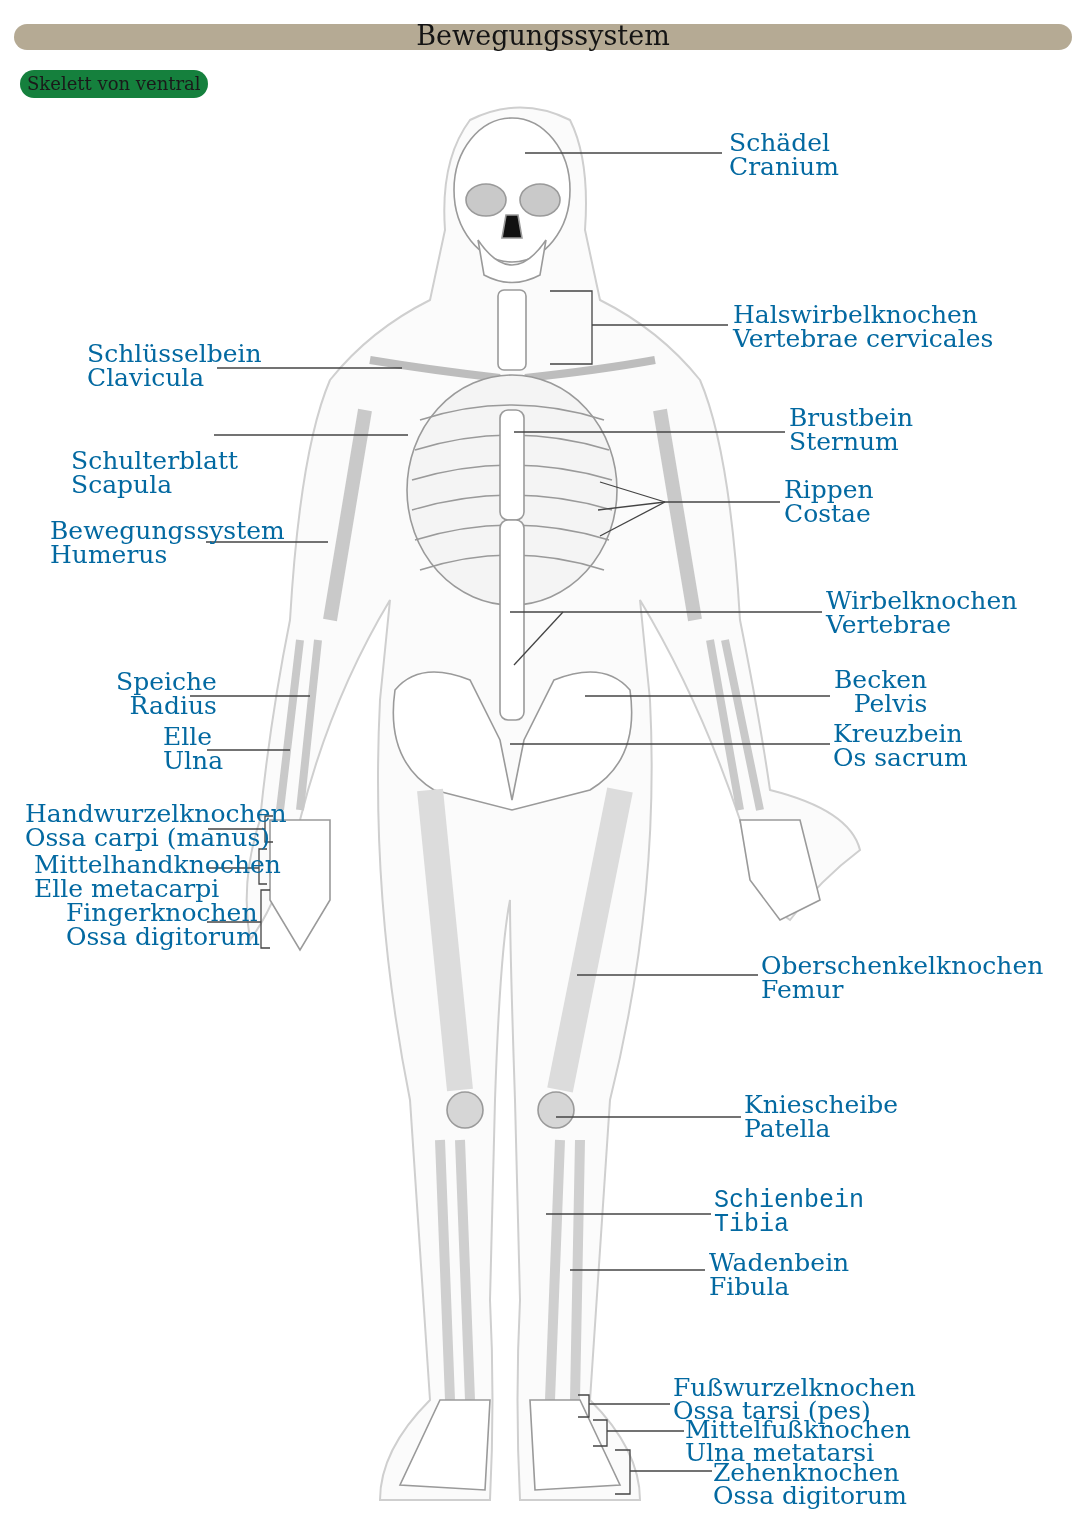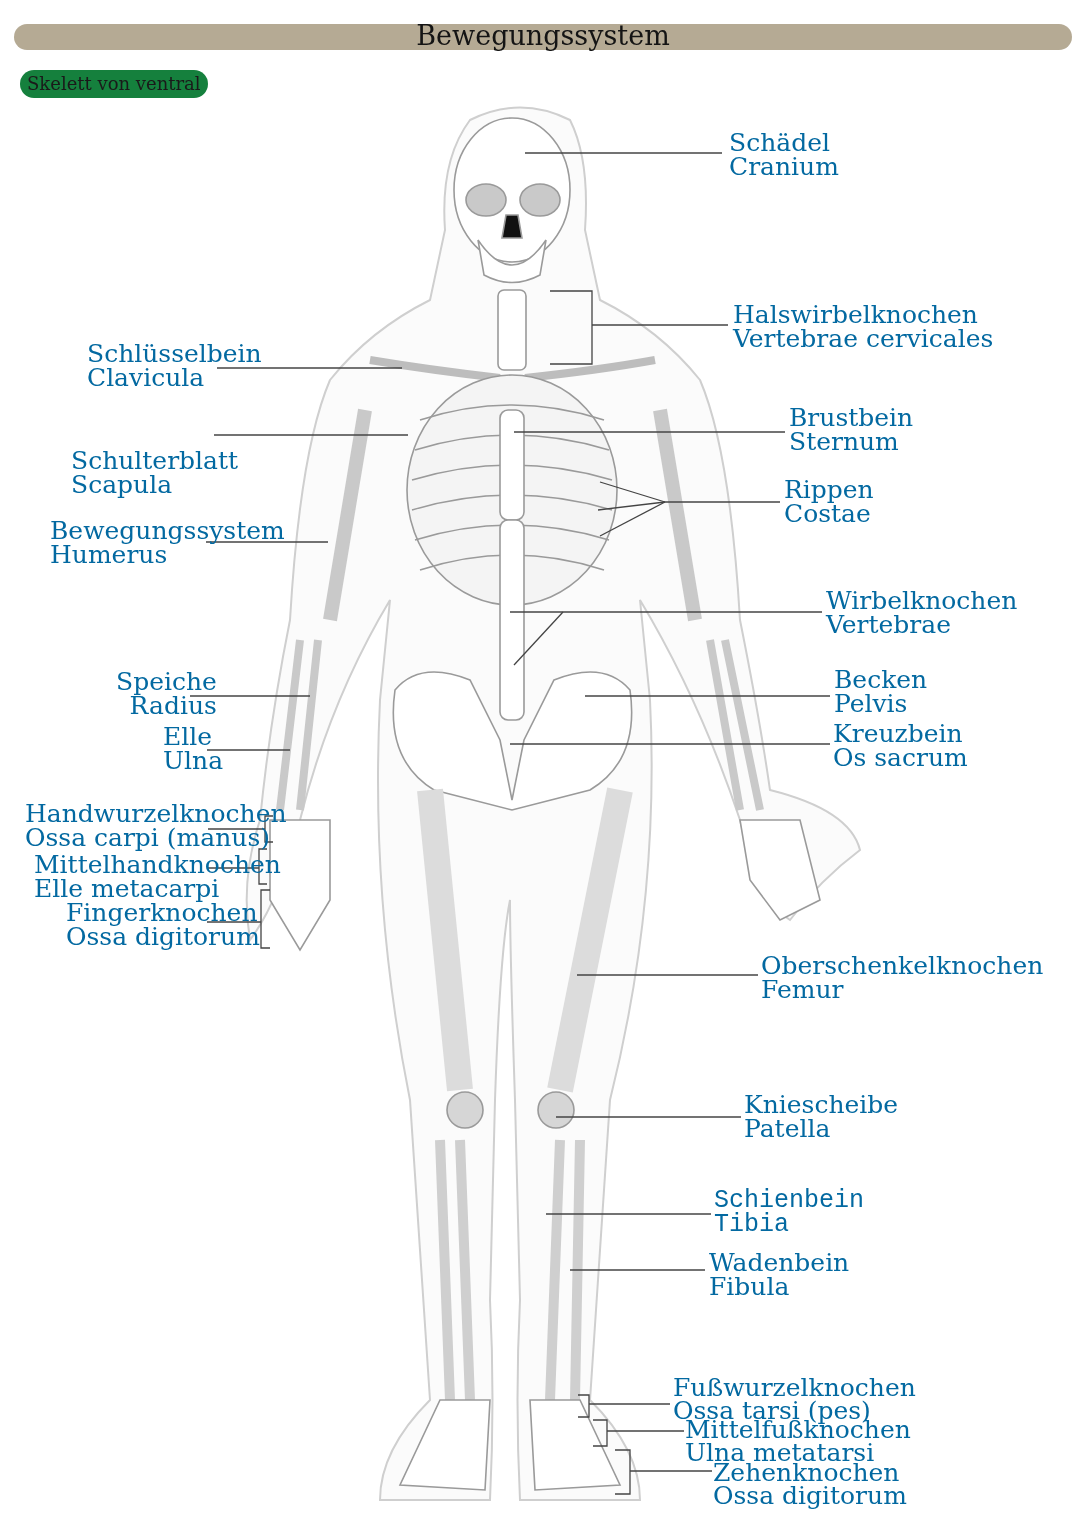--- a/index.html
+++ b/index.html
@@ -133,21 +133,21 @@
     <span>Humerus</span>
   </div>
 <div class="label" style="left:826px;top:589px;">
     <span>Wirbelknochen</span>
     <span>Vertebrae</span>
   </div>
 <div class="label" style="left:116px;top:670px;text-align:right;">
     <span>Speiche</span>
     <span>Radius</span>
   </div>
-<div class="label" style="left:834px;top:668px;">
+<div class="label" style="left:834px;top:668px;text-align:right;">
     <span>Becken</span>
     <span>Pelvis</span>
   </div>
 <div class="label" style="left:163px;top:725px;">
     <span>Elle</span>
     <span>Ulna</span>
   </div>
 <div class="label" style="left:833px;top:722px;">
     <span>Kreuzbein</span>
     <span>Os sacrum</span>

